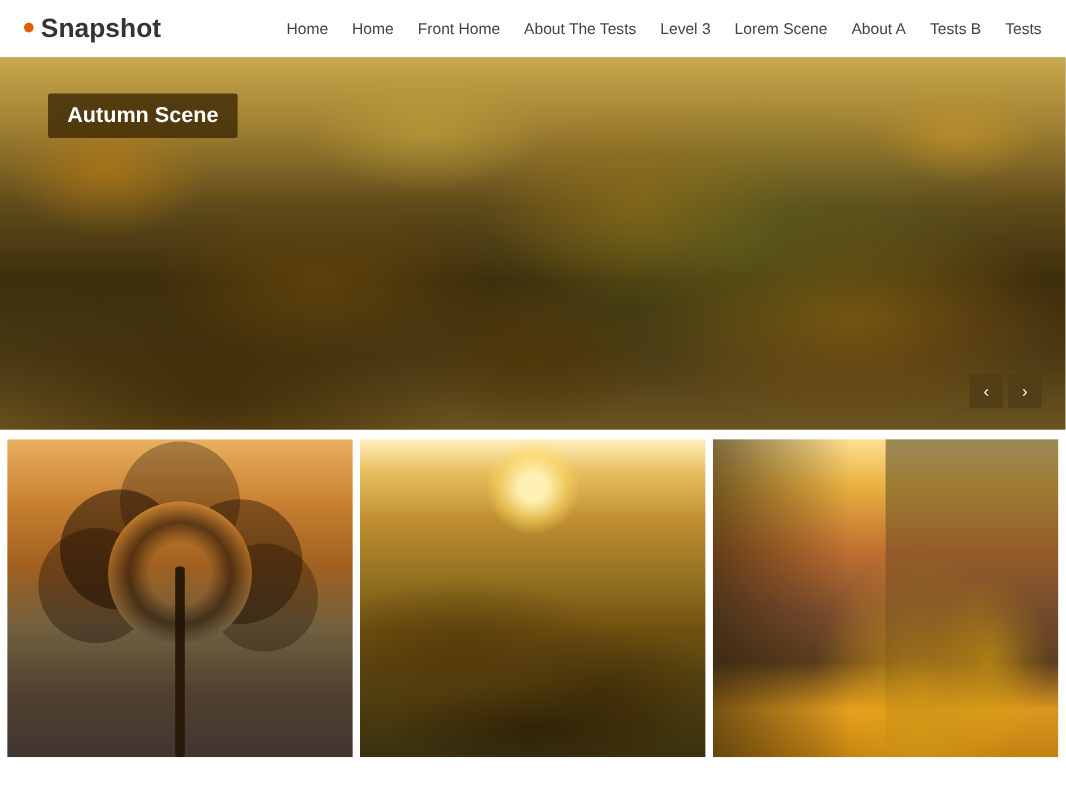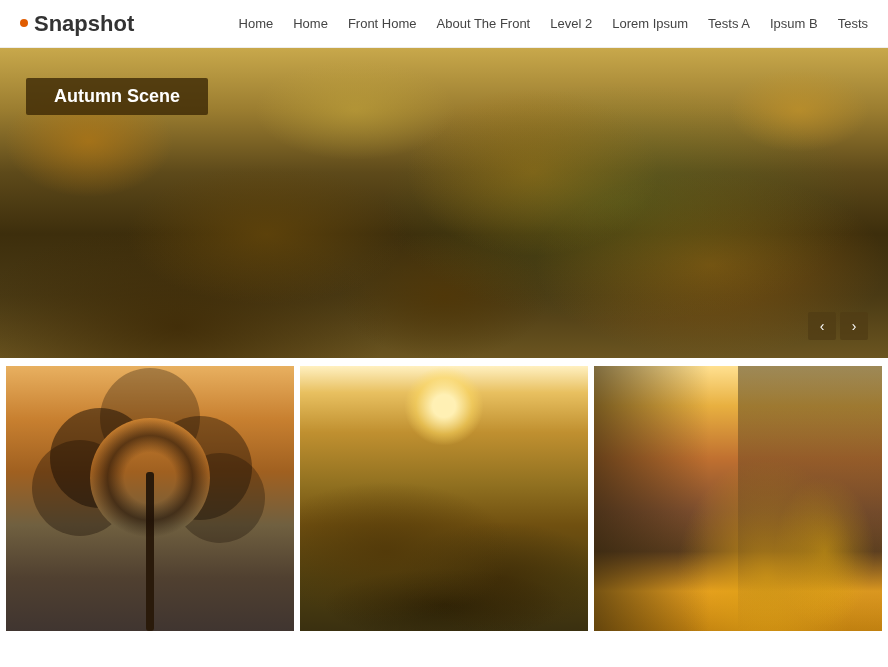--- a/index.html
+++ b/index.html
@@ -82,24 +82,24 @@
       position: absolute;
       inset: 0;
       background:
         radial-gradient(ellipse 400px 200px at 70% 50%, rgba(90,130,40,0.3) 0%, transparent 60%),
         radial-gradient(ellipse 200px 100px at 40% 20%, rgba(200,170,60,0.5) 0%, transparent 50%);
     }
 
     .hero-caption {
       position: absolute;
       top: 30px;
-      left: 26px;
+      left: 40px;
       background: rgba(60, 40, 5, 0.8);
       color: #fff;
-      padding: 8px 28px;
+      padding: 8px 16px;
       font-size: 18px;
       font-weight: bold;
       border-radius: 2px;
     }
 
     .hero-nav {
       position: absolute;
       bottom: 18px;
       right: 20px;
       display: flex;
@@ -256,25 +256,25 @@
 
 <header>
   <div class="logo">
     <div class="logo-dot"></div>
     <span>Snapshot</span>
   </div>
   <nav id="main-nav">
   <a href="#">Home</a>
       <a href="#">Home</a>
       <a href="#">Front Home</a>
-      <a href="#">About The Front</a>
-      <a href="#">Level 2</a>
-      <a href="#">Lorem Ipsum</a>
-      <a href="#">Tests A</a>
-      <a href="#">Ipsum B</a>
+      <a href="#">About The Tests</a>
+      <a href="#">Level 3</a>
+      <a href="#">Lorem Scene</a>
+      <a href="#">About A</a>
+      <a href="#">Tests B</a>
       <a href="#">Tests</a>
     </nav>
 </header>
 
 <section class="hero">
   <div class="hero-bg"></div>
   <div class="hero-caption">Autumn Scene</div>
   <div class="hero-nav">
     <button>‹</button>
     <button>›</button>

